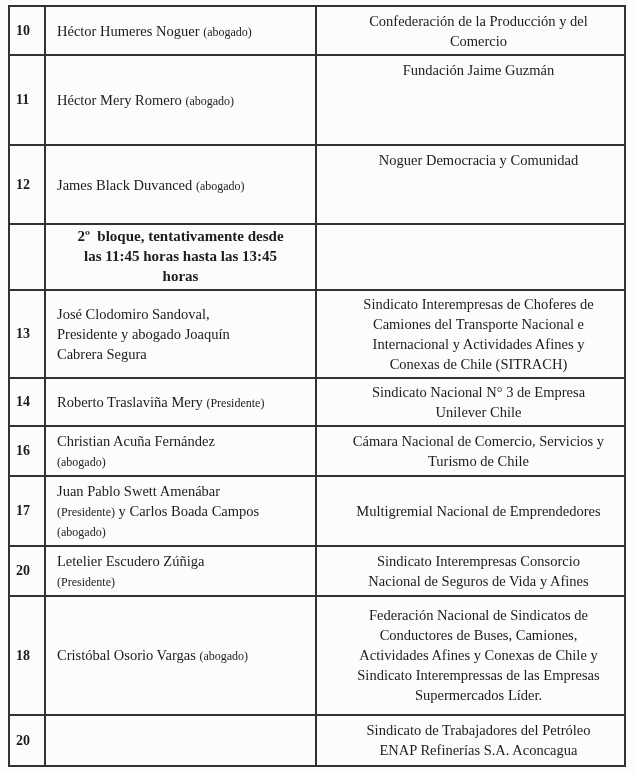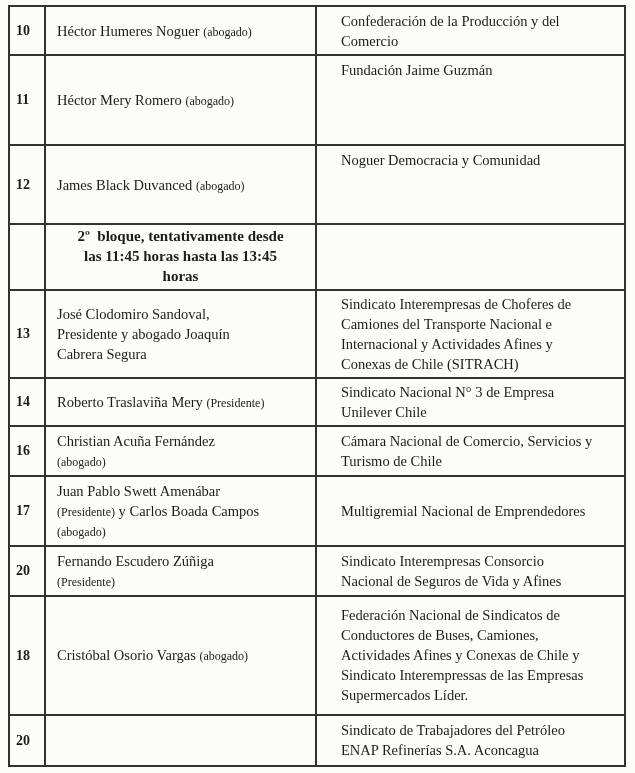--- a/index.html
+++ b/index.html
@@ -37,20 +37,21 @@
     font-size: 14px;
     padding: 6px;
   }
   td.name-cell {
     padding: 4px 22px 4px 11px;
     white-space: pre-line;
   }
   td.org-cell {
     padding: 3px 8px 3px 24px;
     white-space: pre-line;
+    text-align: center;
   }
   td.org-cell.vtop {
     vertical-align: top;
     padding-top: 4px;
   }
   td.block-header-cell {
     font-weight: bold;
     font-size: 15px;
     text-align: center;
     padding: 2px 6px;
@@ -120,21 +121,21 @@
       </tr>
       <tr style="height:65px">
         <td class="num-cell">17</td>
         <td class="name-cell"><span>Juan Pablo Swett Amenábar
 </span><span class="small-text">(Presidente)</span><span> y Carlos Boada Campos
 </span><span class="small-text">(abogado)</span></td>
         <td class="org-cell">Multigremial Nacional de Emprendedores</td>
       </tr>
       <tr style="height:45px">
         <td class="num-cell">20</td>
-        <td class="name-cell"><span>Fernando Escudero Zúñiga
+        <td class="name-cell"><span>Letelier Escudero Zúñiga
 </span><span class="small-text">(Presidente)</span></td>
         <td class="org-cell">Sindicato Interempresas Consorcio
 Nacional de Seguros de Vida y Afines</td>
       </tr>
       <tr style="height:119px">
         <td class="num-cell">18</td>
         <td class="name-cell"><span>Cristóbal Osorio Vargas </span><span class="small-text">(abogado)</span></td>
         <td class="org-cell">Federación Nacional de Sindicatos de
 Conductores de Buses, Camiones,
 Actividades Afines y Conexas de Chile y

